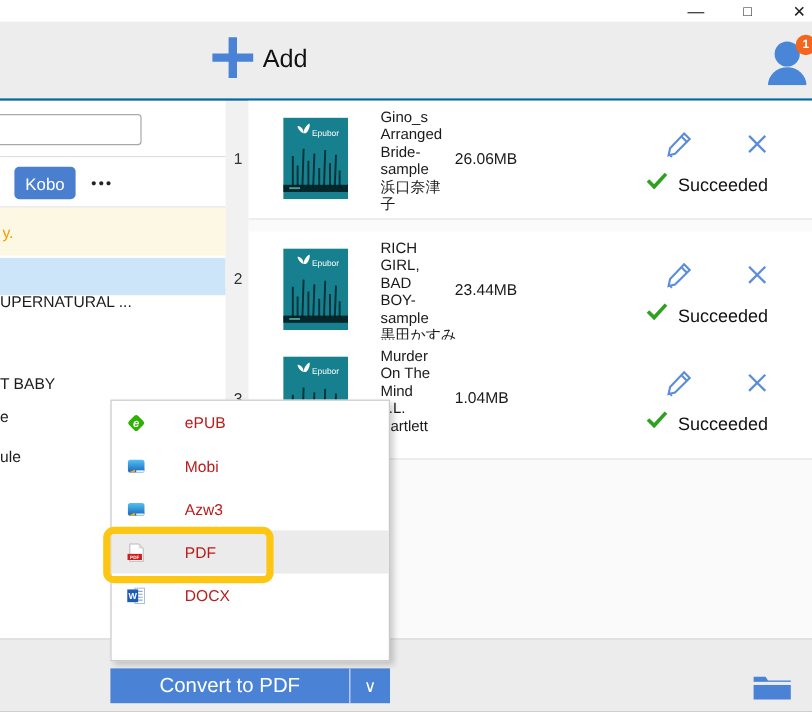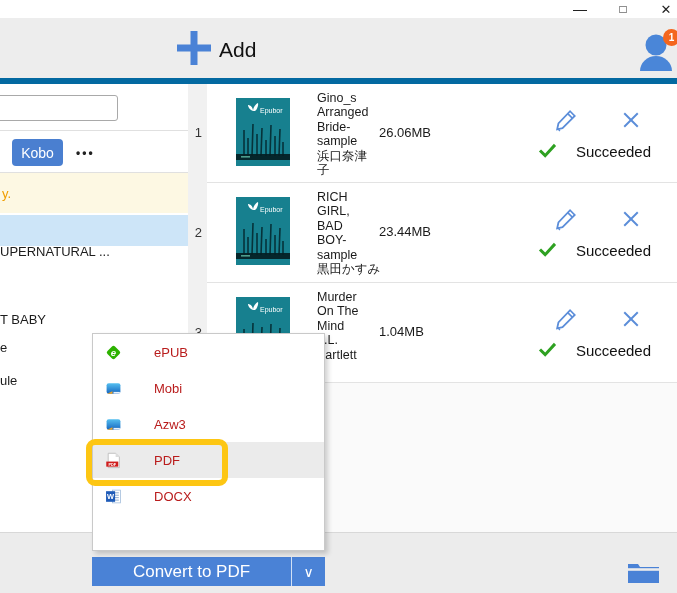--- a/index.html
+++ b/index.html
@@ -12,21 +12,21 @@
           box-shadow:inset -1px 0 0 #c4c4c4;}
   
   .titlebar{position:absolute;left:0;top:0;width:677px;height:18px;background:#fff;}
   .winbtn{position:absolute;top:0;height:18px;width:26px;display:flex;align-items:center;
           justify-content:center;color:#222;font-size:13px;line-height:1;cursor:default;}
   .winbtn.min{left:567px;font-size:14px;}
   .winbtn.max{left:610px;font-size:12px;}
   .winbtn.close{left:653px;font-size:13px;}
   
   .header{position:absolute;left:0;top:18px;width:677px;height:66px;background:#ededed;
-          border-bottom:6px solid #0369a1;}
+          border-bottom:2px solid #0369a1;}
   .add-btn{position:absolute;left:176px;top:10px;height:44px;display:flex;align-items:center;gap:7px;cursor:pointer;}
   .add-btn .label{font-size:21px;color:#111;}
   .account{position:absolute;left:639px;top:11px;width:38px;height:45px;}
   .acct-badge{position:absolute;left:24px;top:0;width:17px;height:17px;border-radius:50%;
               background:var(--badge);color:#fff;font-size:10px;display:flex;align-items:center;
               justify-content:center;font-weight:bold;}
   
   .left-panel{position:absolute;left:0;top:84px;width:188px;height:448px;background:#fff;}
   .search{position:absolute;left:-8px;top:11px;width:126px;height:26px;border:1px solid #a9a9a9;
           border-radius:3px;background:#fff;outline:none;padding:0 6px;font-size:13px;}
@@ -46,21 +46,21 @@
   
   .list{position:absolute;left:207px;top:84px;width:470px;height:448px;background:#fafafa;}
   .book-row{position:absolute;left:0;width:470px;height:99px;background:#fff;border-bottom:1px solid #e3e3e3;padding-left:20px;}
   .cover{position:absolute;left:29px;top:14px;width:54px;height:68px;}
   .book-title{position:absolute;left:110px;top:7px;width:68px;font-size:12.5px;line-height:14.4px;
               color:#1a1a1a;white-space:pre-line;}
   .book-size{position:absolute;left:172px;top:41px;font-size:13px;color:#1a1a1a;}
   .icon-btn{position:absolute;cursor:pointer;}
   .edit-btn{left:345px;top:22px;width:28px;height:28px;}
   .close-btn{left:415px;top:27px;width:18px;height:18px;}
-  .status{position:absolute;left:331px;top:59px;display:flex;align-items:flex-start;gap:19px;}
+  .status{position:absolute;left:331px;top:59px;display:flex;align-items:flex-end;gap:8px;}
   .status .txt{font-size:15px;color:#111;}
   
   .menu{position:absolute;left:92px;top:333px;width:233px;height:218px;background:#fff;
         border:1px solid #c9c9c9;box-shadow:3px 3px 5px rgba(0,0,0,.18);z-index:20;}
   .menu-item{height:36px;display:flex;align-items:center;cursor:pointer;}
   .menu-item .mi-icon{width:17px;height:17px;margin-left:12px;display:inline-flex;}
   .menu-item .mi-label{margin-left:32px;font-size:13px;color:#b91c1c;}
   .menu-item.active{background:#ebebeb;}
   .annotation{position:absolute;left:86px;top:439px;width:142px;height:47px;
               border:6px solid var(--highlight);border-radius:9px;z-index:30;pointer-events:none;}
@@ -176,21 +176,21 @@
       <div class="status">
         <span>
           <svg width="19" height="15" viewBox="0 0 20 16" fill="none" stroke="#2ea121" stroke-width="3.2">
               <path d="M2 8 L7.5 13.5 L18 2"></path>
             </svg>
         </span>
         <span class="txt">Succeeded</span>
       </div>
     </div>
 
-    <div class="book-row" style="top:99px;height:100px">
+    <div class="book-row" style="top:109px;height:100px">
       <span class="cover">
         <svg width="54" height="68" viewBox="0 0 54 68">
           <rect width="54" height="68" fill="#17808f"></rect>
           <path d="M17 13c0-4 3-7 5-8c.5 2-.5 6-3 8z" fill="#fff"></path>
           <path d="M17 13c-3-1-5-4-5-6c2 0 5 2 5 6z" fill="#fff"></path>
           <text x="24" y="15" font-size="7" fill="#fff">Epubor</text>
           <g stroke="#06323a" stroke-width="1.6">
             <line x1="8" y1="58" x2="8" y2="32"></line>
               <line x1="12" y1="58" x2="12" y2="40"></line>
             <line x1="16" y1="58" x2="17" y2="26"></line>

